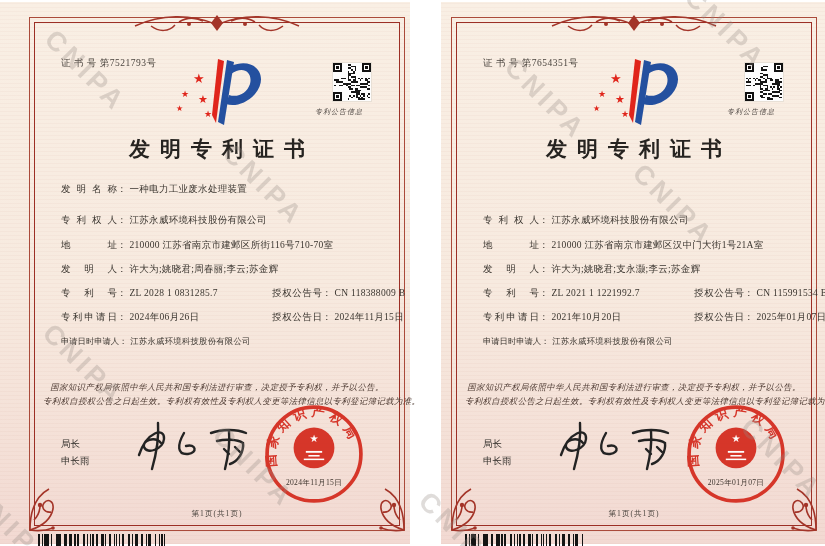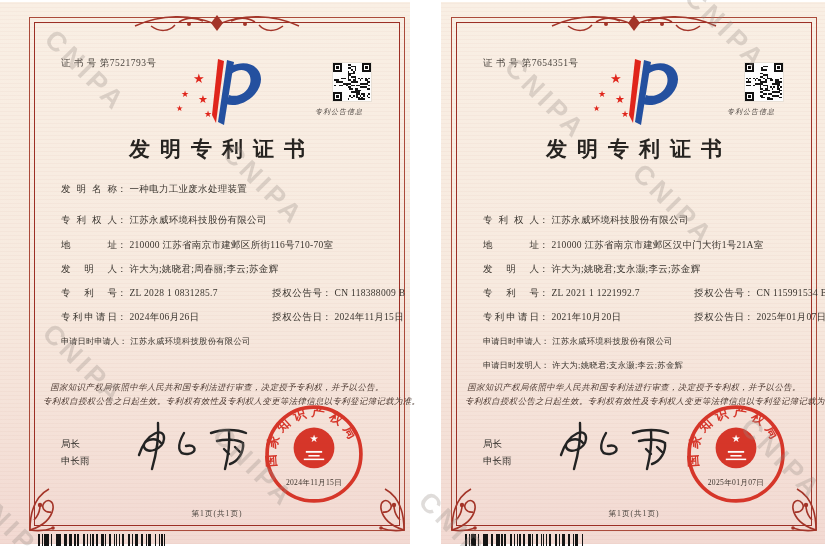--- a/index.html
+++ b/index.html
@@ -516,23 +516,20 @@
         <span class="lab">专利号</span><span class="colon">：</span><span class="val">ZL 2021 1 1221992.7</span>
         <span class="col2"><span class="lab">授权公告号</span><span class="colon">：</span><span class="val">CN 115991534 B</span></span>
       </div>
       <div class="row r-date">
         <span class="lab">专利申请日</span><span class="colon">：</span><span class="val">2021年10月20日</span>
         <span class="col2"><span class="lab">授权公告日</span><span class="colon">：</span><span class="val">2025年01月07日</span></span>
       </div>
       <div class="row small r-app">
         <span class="lab">申请日时申请人</span><span class="colon">：</span><span class="val">江苏永威环境科技股份有限公司</span>
       </div>
-      <div class="row small r-invf">
-        <span class="lab">申请日时发明人</span><span class="colon">：</span><span class="val">许大为;姚晓君;支永灏;李云;苏金辉</span>
-      </div>
 
       <div class="legal">
         <div>国家知识产权局依照中华人民共和国专利法进行审查，决定授予专利权，并予以公告。</div>
         <div>专利权自授权公告之日起生效。专利权有效性及专利权人变更等法律信息以专利登记簿记载为准。</div>
       </div>
 
       <div class="director">
         <div>局长</div>
         <div>申长雨</div>
       </div>

